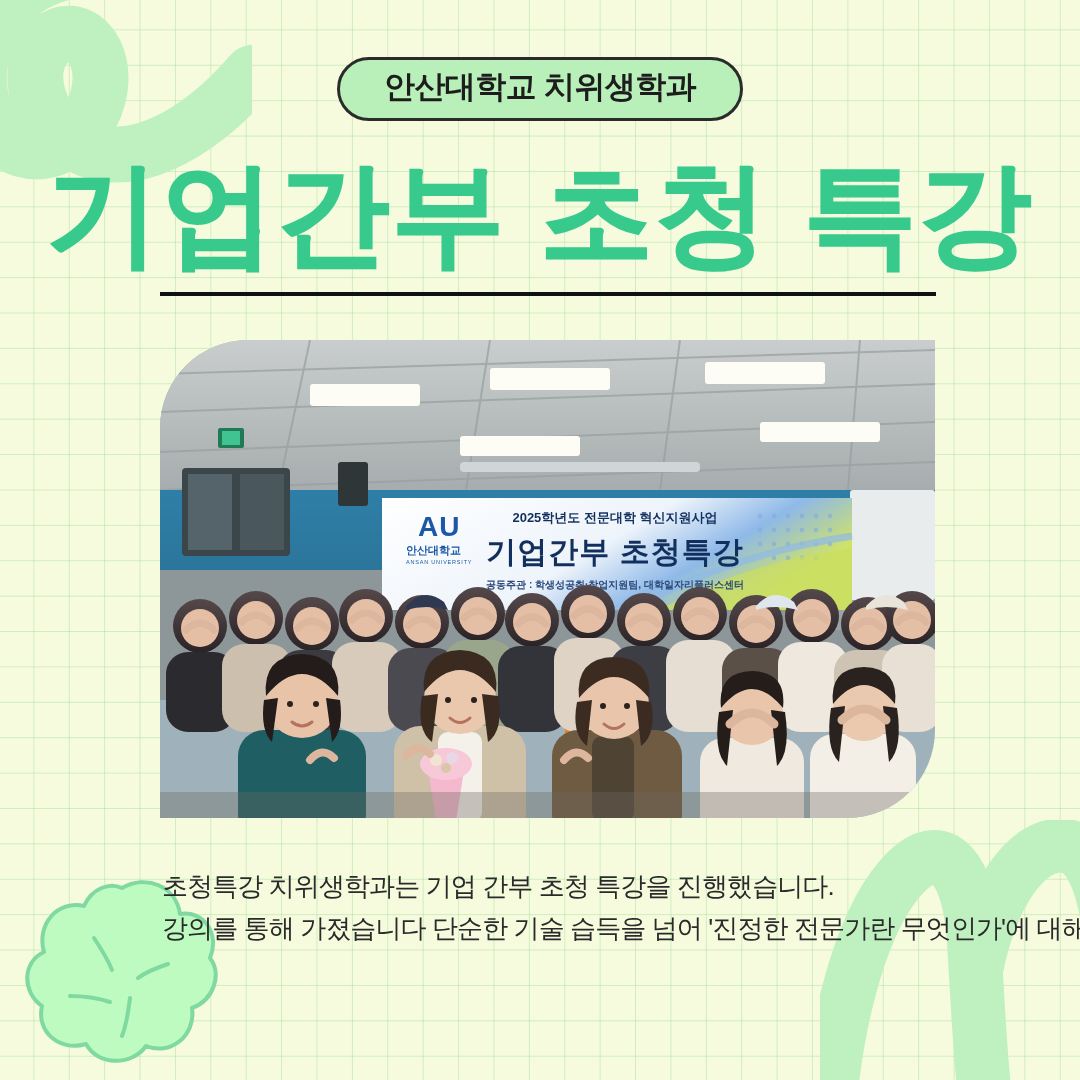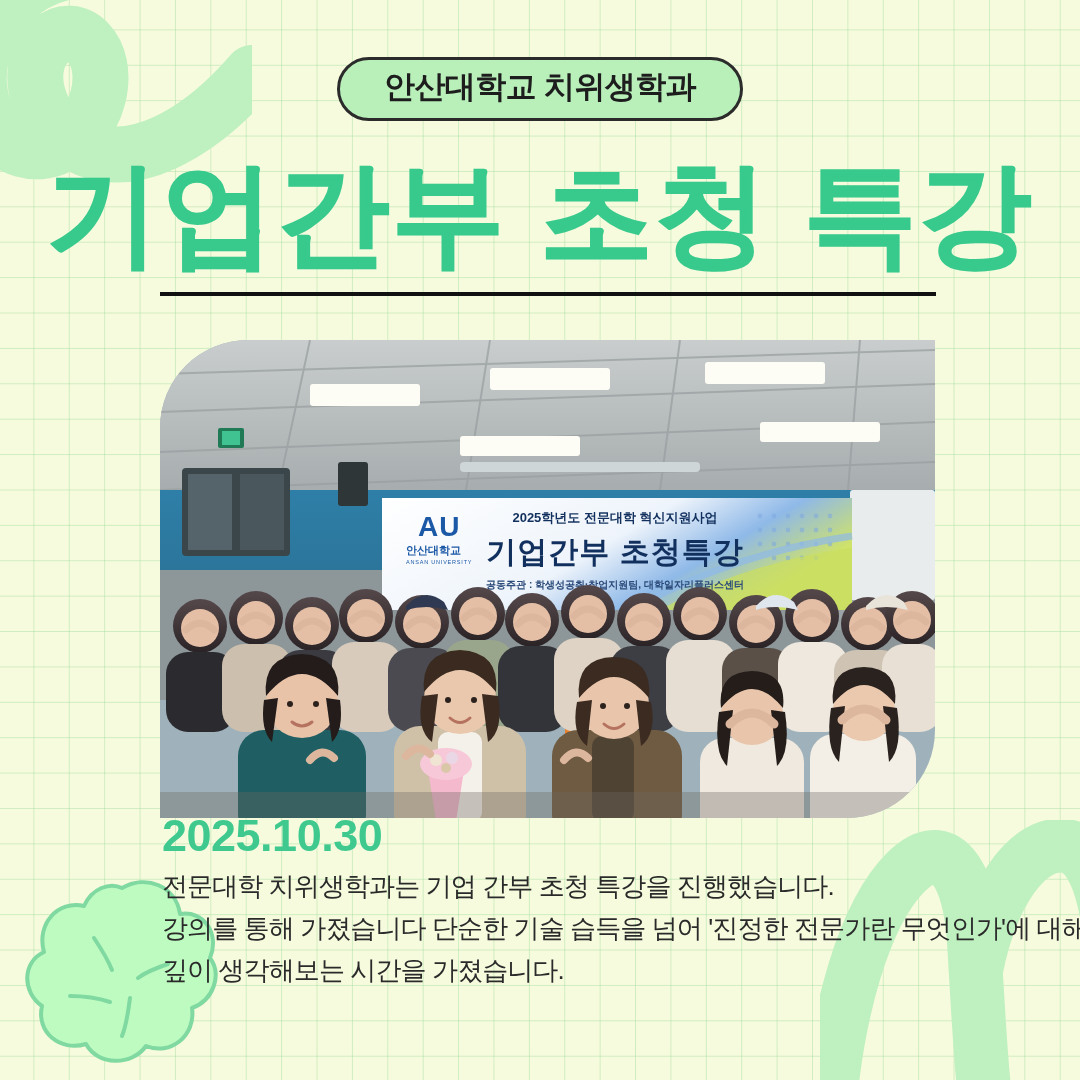--- a/index.html
+++ b/index.html
@@ -367,21 +367,19 @@
         <path d="M673 364 q31 -38 62 0 q4 -36 -31 -37 q-35 1 -31 37 Z" fill="#2a221e"></path>
         <path d="M671 368 q-6 40 8 54 l6 -56 Z" fill="#2a221e"></path>
         <path d="M737 368 q6 40 -8 54 l-6 -56 Z" fill="#2a221e"></path>
         <path d="M682 380 q22 -22 44 0" stroke="#dcb79e" stroke-width="9" fill="none" stroke-linecap="round"></path>
       </g>
 
       <rect x="0" y="452" width="775" height="26" fill="#6d6761" opacity="0.35"></rect>
     </svg>
   </div>
 
-  <div class="date">2025.10.30</div>
 
   <div class="body-copy">
-    <p>전문대학 치위생학과는 기업 간부 초청 특강을 진행했습니다.</p>
+    <p>초청특강 치위생학과는 기업 간부 초청 특강을 진행했습니다.</p>
     <p>강의를 통해 가졌습니다 단순한 기술 습득을 넘어 '진정한 전문가란 무엇인가'에 대해</p>
-    <p>깊이 생각해보는 시간을 가졌습니다.</p>
   </div>
 
 </div>
 
 </body></html>

